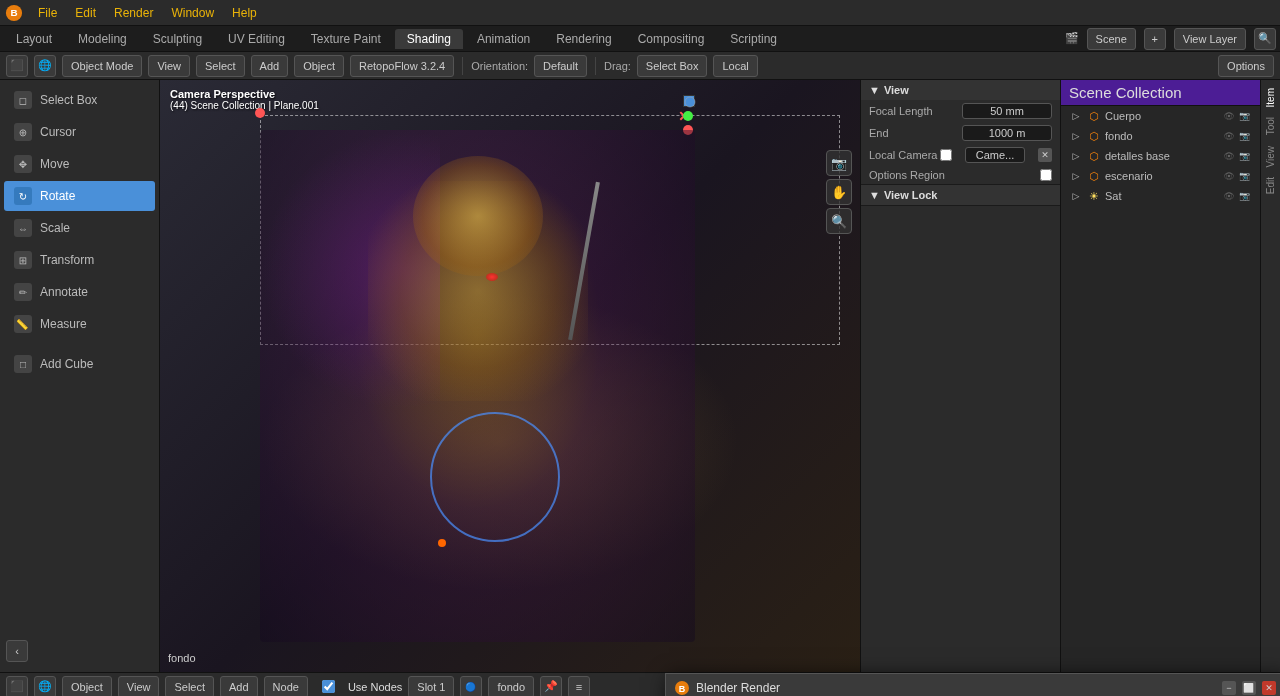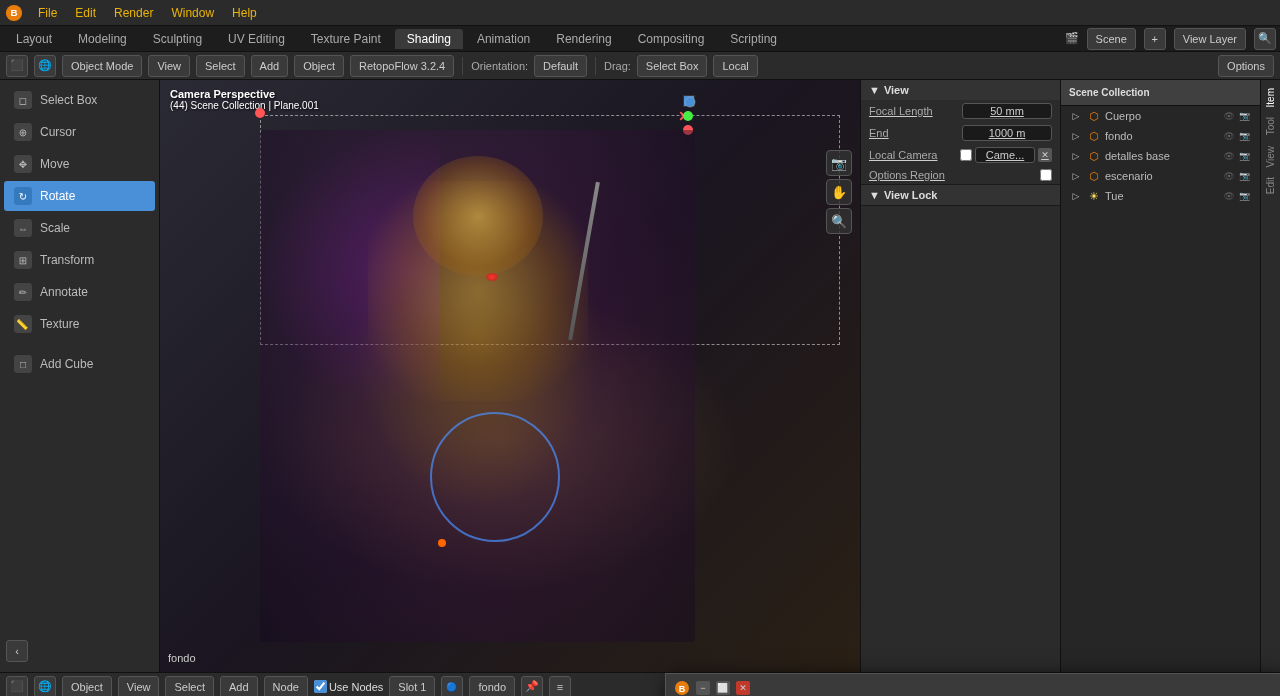--- a/index.html
+++ b/index.html
@@ -187,21 +187,20 @@
       display: flex;
       align-items: center;
       gap: 4px;
     }
     .panel-row {
       display: flex;
       align-items: center;
       justify-content: space-between;
       padding: 3px 8px;
       font-size: 11px;
-      text-decoration: underline;
     }
     .panel-row label { color: #aaa; }
     .panel-row .val {
       background: #1a1a1a;
       border: 1px solid #555;
       border-radius: 3px;
       padding: 1px 4px;
       color: #ccc;
       width: 90px;
       text-align: center;
@@ -294,28 +293,28 @@
     
     .outliner-panel {
       width: 200px;
       background: #262626;
       border-left: 1px solid #111;
       display: flex;
       flex-direction: column;
     }
     .outliner-header {
       height: 26px;
-      background: #404040;
+      background: #4c1d95;
       display: flex;
       align-items: center;
       padding: 0 8px;
       border-bottom: 1px solid #111;
-      font-size: 10px;
+      font-size: 15px;
       color: #ddd;
-      font-weight: bold;
+      font-weight: normal;
     }
     .outliner-item {
       display: flex;
       align-items: center;
       padding: 3px 8px;
       font-size: 11px;
       color: #bbb;
       cursor: pointer;
       gap: 4px;
     }
@@ -498,21 +497,21 @@
     <div class="tool-item">
       <div class="tool-icon">⊞</div>
       <span>Transform</span>
     </div>
     <div class="tool-item">
       <div class="tool-icon">✏</div>
       <span>Annotate</span>
     </div>
     <div class="tool-item">
       <div class="tool-icon">📏</div>
-      <span>Texture</span>
+      <span>Measure</span>
     </div>
     <div style="height:8px;"></div>
     <div class="tool-item">
       <div class="tool-icon">□</div>
       <span>Add Cube</span>
     </div>
     <div style="flex:1;"></div>
     <div style="display:flex;flex-direction:column;align-items:flex-start;padding:4px;">
       <div class="icon-btn" style="margin:2px;">‹</div>
     </div>
@@ -581,21 +580,21 @@
       <div class="panel-row">
         <label>Focal Length</label>
         <div class="val">50 mm</div>
       </div>
       <div class="panel-row">
         <label>End</label>
         <div class="val">1000 m</div>
       </div>
       <div class="panel-row">
         <label>Local Camera</label>
-        <div style="display:flex;align-items:center;gap:3px;">
+        <div style="display:flex;align-items:center;gap:13px;">
           <input type="checkbox" style="width: 12px; height: 12px;">
           <div class="val" style="width:60px;cursor:pointer;">Came...</div>
           <div class="cam-close-btn">✕</div>
         </div>
       </div>
       <div class="panel-row">
         <label>Options Region</label>
         <input type="checkbox" style="width: 12px; height: 12px;">
       </div>
     </div>
@@ -644,21 +643,21 @@
       <div class="outliner-icon" style="color:#e87d0d;font-size:11px;">⬡</div>
       <span>escenario</span>
       <div class="outliner-actions">
         <div class="outliner-action-btn">👁</div>
         <div class="outliner-action-btn">📷</div>
       </div>
     </div>
     <div class="outliner-item">
       <span class="outliner-icon">▷</span>
       <div class="outliner-icon" style="color:#ffe060;font-size:11px;">☀</div>
-      <span>Tue</span>
+      <span>Sat</span>
       <div class="outliner-actions">
         <div class="outliner-action-btn">👁</div>
         <div class="outliner-action-btn">📷</div>
       </div>
     </div>
   </div>
 
   <div class="far-right-tabs">
     <div class="vertical-tab active">Item</div>
     <div class="vertical-tab">Tool</div>
@@ -670,38 +669,39 @@
 <div class="bottom-area">
   <div class="node-editor">
     <div class="node-toolbar">
       <div class="icon-btn">⬛</div>
       <div class="icon-btn">🌐</div>
       <div class="toolbar-btn">Object</div>
       <div class="toolbar-btn">View</div>
       <div class="toolbar-btn">Select</div>
       <div class="toolbar-btn">Add</div>
       <div class="toolbar-btn">Node</div>
-      <div style="display:flex;align-items:center;gap:2px;">
+      <div style="display:flex;align-items:center;gap:13px;margin-left:8px;">
         <input type="checkbox" checked="" style="accent-color: rgb(74, 144, 217);">
         <span style="color:#ddd;font-size:11px;">Use Nodes</span>
       </div>
       <div class="toolbar-btn">Slot 1</div>
       <div class="icon-btn" style="font-size:9px;">🔵</div>
       <div class="toolbar-btn">fondo</div>
       <div class="icon-btn">📌</div>
       <div class="icon-btn">≡</div>
     </div>
 
   </div>
 
   <div class="render-window">
     <div class="render-titlebar">
       <svg width="16" height="16" viewBox="0 0 16 16">
         <circle cx="8" cy="8" r="7" fill="#e87d0d"></circle>
         <text x="8" y="12" text-anchor="middle" font-size="9" fill="white" font-weight="bold">B</text>
       </svg>
+      <span class="render-title">Blender Render</span>
       <div class="render-win-btn">−</div>
       <div class="render-win-btn">⬜</div>
       <div class="render-win-btn" style="background:#c0392b;">✕</div>
     </div>
 
   </div>
 </div>
 
 </body></html>

